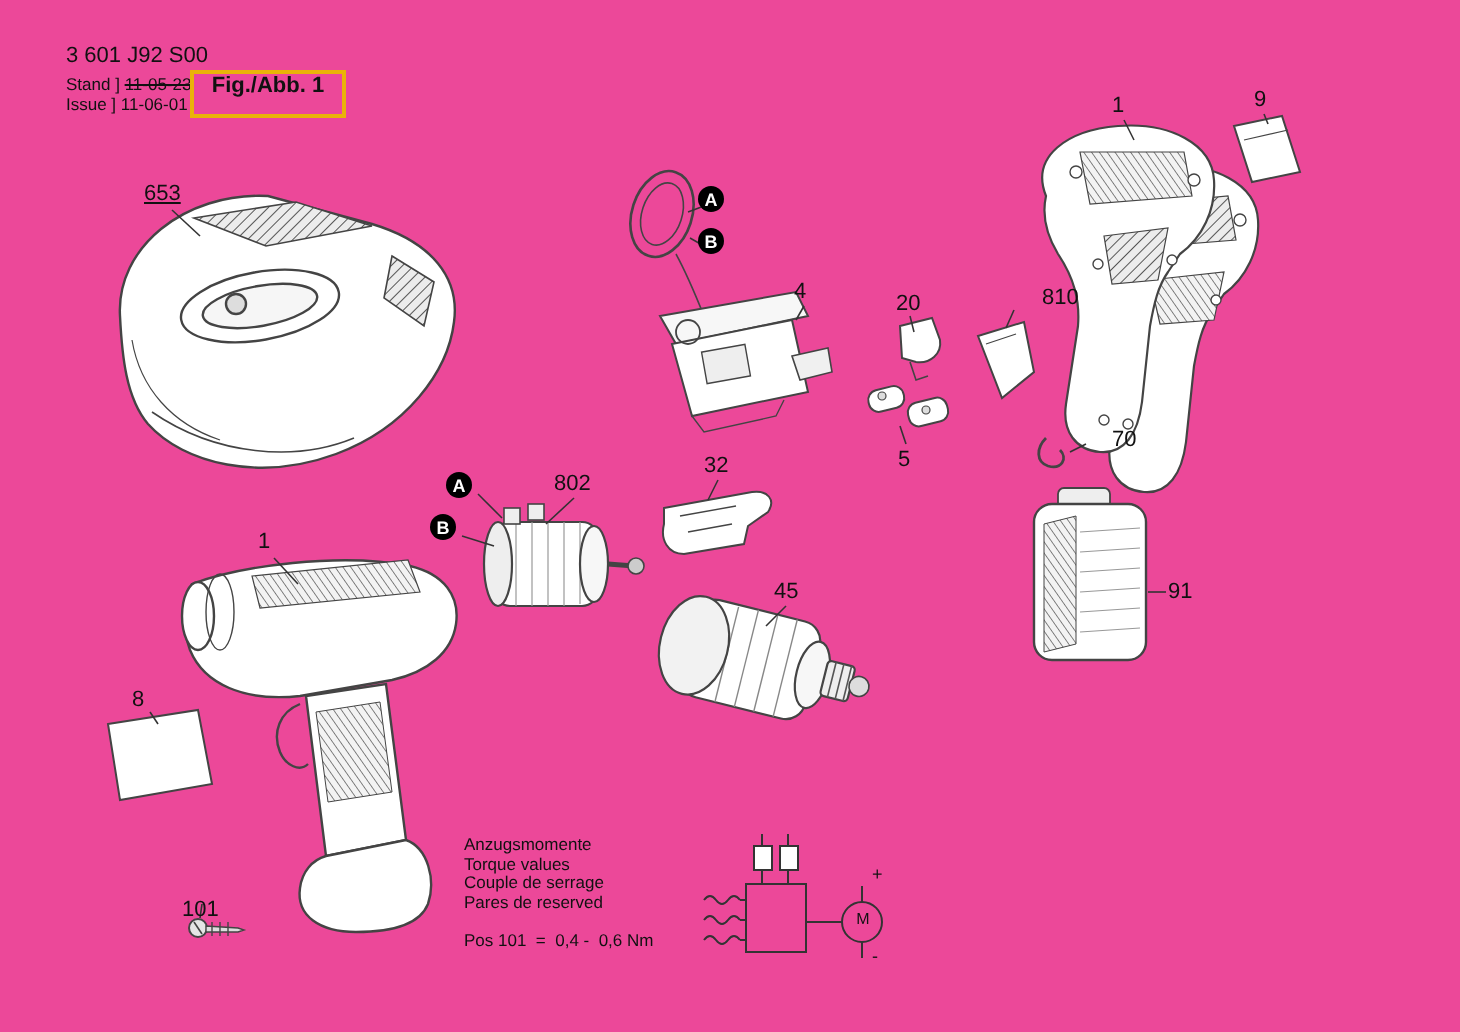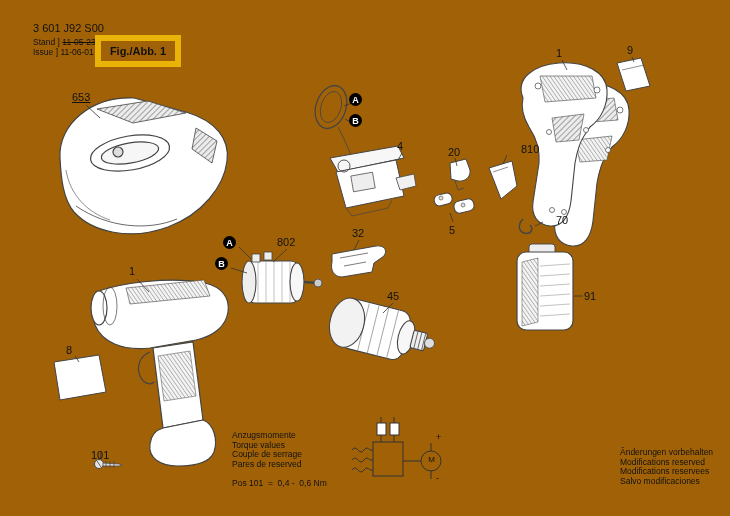--- a/index.html
+++ b/index.html
@@ -1,30 +1,30 @@
 <!DOCTYPE html>
 <html><head>
 <meta charset="utf-8">
 <style>
   html,body { margin:0; padding:0; background:#fff; }
   .page {
-    position:relative; width:730px; height:516px; background:#a16207;
+    position:relative; width:730px; height:516px; background:#ec4899;
     font-family:"Liberation Sans", sans-serif; color:#111; overflow:hidden;
   }
   svg.art { position:absolute; left:0; top:0; }
   .lbl { position:absolute; font-size:11px; color:#111; white-space:nowrap; }
   .tiny { font-size:8.5px; line-height:9.5px; }
   .callout {
     position:absolute; width:13px; height:13px; border-radius:50%;
     background:#000; color:#fff; font-size:9px; font-weight:bold;
     display:flex; align-items:center; justify-content:center;
   }
   .fig-box {
     position:absolute; left:95px; top:35px; width:74px; height:20px;
-    border:6px solid #eab308; display:flex; align-items:center; justify-content:center;
+    border:2px solid #eab308; display:flex; align-items:flex-start; justify-content:center;
     font-size:11px; font-weight:bold;
   }
   .struck { text-decoration:line-through; }
   .noteblock { position:absolute; font-size:8.5px; line-height:9.5px; }
   .pre { white-space:pre; }
 </style>
 </head>
 <body>
 
 <div class="page">
@@ -258,32 +258,26 @@
   <span class="lbl" style="left:556px; top:214px;">70</span>
   <span class="lbl" style="left:556px; top:47px;">1</span>
   <span class="lbl" style="left:627px; top:44px;">9</span>
   <span class="lbl" style="left:584px; top:290px;">91</span>
 
   <div class="callout" style="left:349px; top:93px;">A</div>
   <div class="callout" style="left:349px; top:114px;">B</div>
   <div class="callout" style="left:223px; top:236px;">A</div>
   <div class="callout" style="left:215px; top:257px;">B</div>
 
-  <div class="noteblock" style="left:232px; top:418px;margin-top:13px;">
+  <div class="noteblock" style="left:232px; top:418px;">
     <div>Anzugsmomente</div>
     <div>Torque values</div>
     <div>Couple de serrage</div>
     <div>Pares de reserved</div>
     <div class="pre" style="margin-top:10px;">Pos 101  =  0,4 -  0,6 Nm</div>
   </div>
 
   <span class="lbl" style="left:436px; top:432px; font-size:9px;">+</span>
   <span class="lbl" style="left:426px; top:455px; width:11px; text-align:center; font-size:8px;">M</span>
   <span class="lbl" style="left:436px; top:473px; font-size:9px;">-</span>
 
-  <div class="noteblock" style="left:620px; top:448px;">
-    <div>Änderungen vorbehalten</div>
-    <div>Modifications reserved</div>
-    <div>Modifications reservees</div>
-    <div>Salvo modificaciones</div>
-  </div>
 
 </div>
 
 </body></html>

